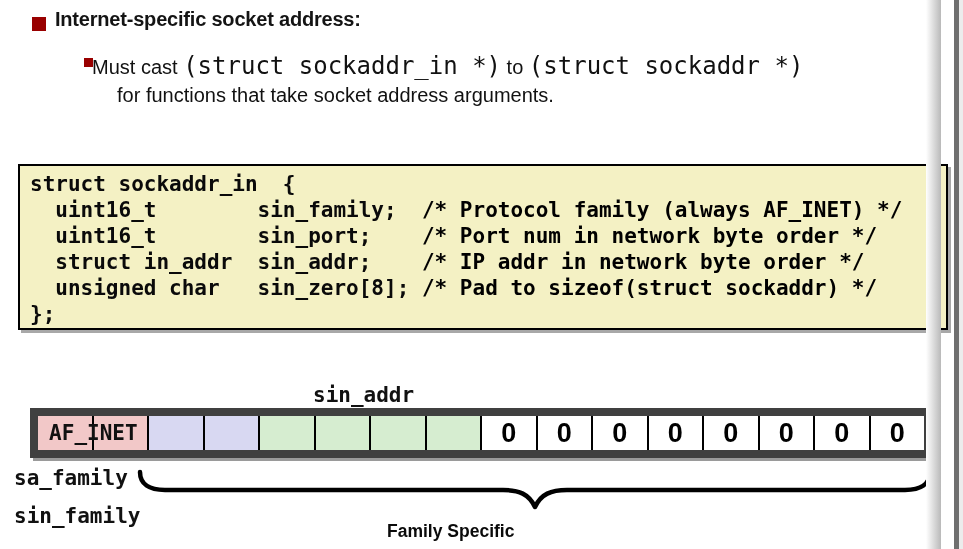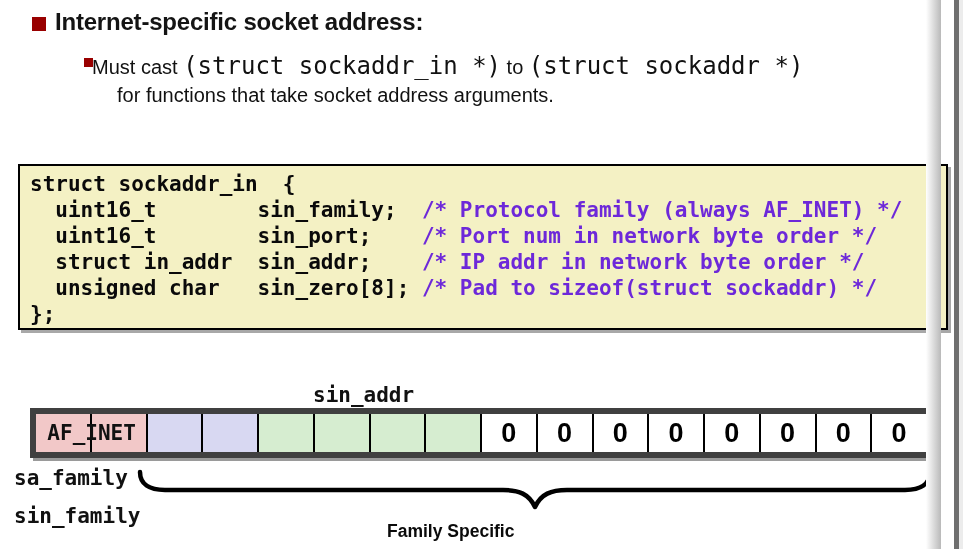--- a/index.html
+++ b/index.html
@@ -1,42 +1,42 @@
 <!DOCTYPE html>
 <html><head>
 <meta charset="utf-8">
 <style>
   html,body{margin:0;padding:0;background:#fff;}
   #slide{position:relative;width:963px;height:549px;background:#ffffff;overflow:hidden;
          font-family:"Liberation Sans",sans-serif;color:#111;}
 
   
   .h-bullet{position:absolute;left:32px;top:17px;width:14px;height:14px;background:#990000;}
-  .heading{position:absolute;left:55px;top:8px;font-size:24px;font-weight:bold;color:#141414;
+  .heading{position:absolute;left:55px;top:8px;font-size:20px;font-weight:bold;color:#141414;
            letter-spacing:-0.2px;}
 
   
   .sb-bullet{position:absolute;left:84px;top:58px;width:9px;height:9px;background:#990000;}
   .sb-line1{position:absolute;left:92px;top:48px;font-size:20px;line-height:36px;white-space:nowrap;}
   .sb-line1 .mono{font-family:"DejaVu Sans Mono","Liberation Mono",monospace;font-size:24px;}
   .sb-line2{position:absolute;left:117px;top:84px;font-size:20px;}
 
   
   .codebox{position:absolute;left:18px;top:164px;width:930px;height:166px;box-sizing:border-box;
            background:#F4F1C4;border:2px solid #000;box-shadow:3px 3px 0 #a8a8a8;
            padding:5px 0 0 10px;}
   .codebox pre{margin:0;font-family:"DejaVu Sans Mono","Liberation Mono",monospace;
                font-size:21px;font-weight:bold;line-height:26px;white-space:pre;color:#0a0a0a;}
-  .codebox .cmt{color:#6d28d9;}
+  .codebox .cmt{color:#000000;}
 
   
   .toplabel{position:absolute;top:383px;font-family:"DejaVu Sans Mono","Liberation Mono",monospace;
             font-size:21px;font-weight:bold;white-space:pre;}
   .row{position:absolute;left:30px;top:408px;width:902px;height:50px;box-sizing:border-box;
-       border:6px solid #404040;box-shadow:3px 3px 0 #9a9a9a;display:flex;background:#fff;}
+       border:8px solid #404040;box-shadow:3px 3px 0 #9a9a9a;display:flex;background:#fff;}
   .cell{flex:1;border-right:2px solid #000;display:flex;align-items:center;justify-content:center;
         font-size:27px;font-weight:bold;color:#000;}
   .cell:last-child{border-right:none;}
   .afinet{position:absolute;left:0;top:0;width:12.5%;height:100%;display:flex;align-items:center;
           justify-content:center;font-family:"DejaVu Sans Mono","Liberation Mono",monospace;
           font-size:21px;font-weight:bold;z-index:2;}
   .leftlabel{position:absolute;left:14px;font-family:"DejaVu Sans Mono","Liberation Mono",monospace;
              font-size:21px;font-weight:bold;white-space:pre;}
   .brace{position:absolute;left:135px;top:468px;}
   .famspec{position:absolute;left:387px;top:521px;width:300px;

